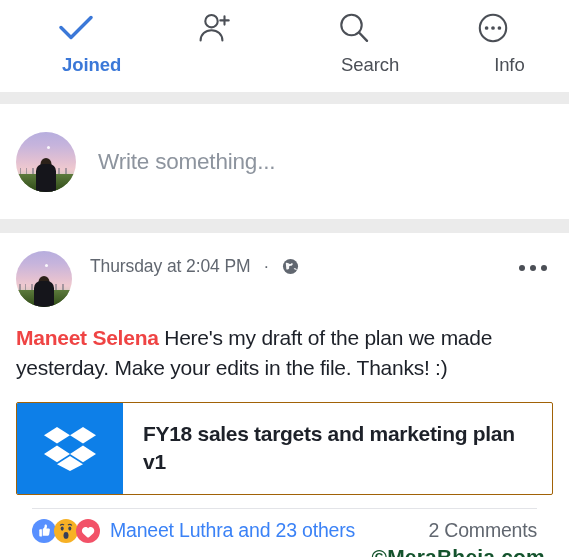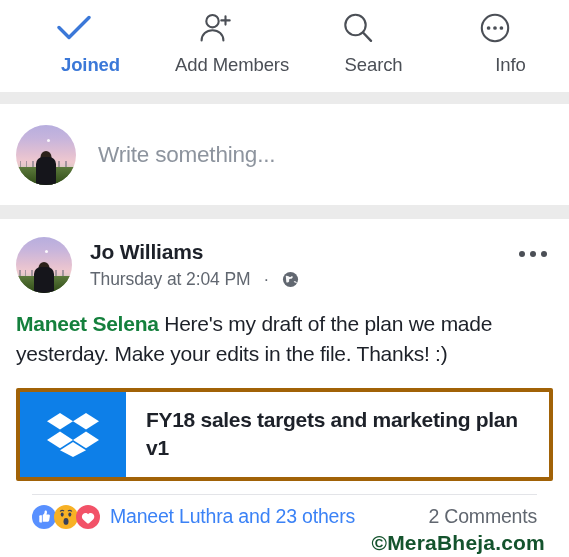--- a/index.html
+++ b/index.html
@@ -49,21 +49,21 @@
     background: #ebebeb;
     height: 12px;
     width: 100%;
   }
   .band.tall { height: 14px; }
 
   
   .composer {
     display: flex;
     align-items: center;
-    height: 101px;
+    height: 115px;
     padding: 0 16px;
     background: #fff;
     cursor: text;
   }
   .avatar {
     width: 60px; height: 60px;
     border-radius: 50%;
     flex: 0 0 60px;
     overflow: hidden;
     position: relative;
@@ -147,28 +147,28 @@
     background:#4b4f56; display:block;
   }
 
   .post-body {
     margin-top: 16px;
     font-size: 21px;
     line-height: 1.42;
     color: #1d2129;
     letter-spacing: -0.25px;
   }
-  .post-body .tag { font-weight: bold; color:#15803d; cursor:pointer; }
+  .post-body .tag { font-weight: bold; color:#ef4444; cursor:pointer; }
 
   
   .attach {
     margin-top: 19px;
     display: flex;
     align-items: stretch;
-    border: 4px solid #a16207;
+    border: 1px solid #a16207;
     border-radius: 2px;
     height: 93px;
     overflow: hidden;
     cursor: pointer;
     background:#fff;
   }
   .attach-thumb {
     flex: 0 0 106px;
     background: #0d7fe8;
     display:flex; align-items:center; justify-content:center;
@@ -239,21 +239,20 @@
     </div>
 
     <div class="action">
       <span class="ico">
         <svg width="36" height="30" viewBox="0 0 36 30" aria-hidden="true">
           <circle cx="14.5" cy="8.2" r="6.2" fill="none" stroke="#4b4f56" stroke-width="2.1"></circle>
           <path d="M3.6 27.5 c0-6.2 4.9-10.2 10.9-10.2 s10.9 4 10.9 10.2" fill="none" stroke="#4b4f56" stroke-width="2.1" stroke-linecap="round"></path>
           <path d="M27.5 3.2 v8.4 M23.3 7.4 h8.4" fill="none" stroke="#4b4f56" stroke-width="2.1" stroke-linecap="round"></path>
         </svg>
       </span>
-      <span class="lbl">Add Members</span>
     </div>
 
     <div class="action">
       <span class="ico">
         <svg width="32" height="32" viewBox="0 0 32 32" aria-hidden="true">
           <circle cx="13.5" cy="13" r="10.2" fill="none" stroke="#4b4f56" stroke-width="2.1"></circle>
           <path d="M21 20.5 L29 28.8" fill="none" stroke="#4b4f56" stroke-width="2.4" stroke-linecap="round"></path>
         </svg>
       </span>
       <span class="lbl">Search</span>
@@ -293,21 +292,20 @@
     <div class="post-head">
       <div class="avatar">
         <span class="sky-star"></span>
         <span class="skyline"></span>
         <span class="ground"></span>
         <span class="person-head"></span>
         <span class="person-body"></span>
       </div>
 
       <div class="post-meta">
-        <div class="author">Jo Williams</div>
         <div class="sub">
           <span>Thursday at 2:04 PM</span>
           <span class="dot">·</span>
           <span>
             <svg class="globe" width="17" height="17" viewBox="0 0 18 18" aria-hidden="true">
               <circle cx="9" cy="9" r="8" fill="#616770"></circle>
               <path d="M4 5.2 c2.2-.4 3 .9 4.1 1.1 1.2.2 1.6-1.1 2.8-.7 .8.3 .5 1.5-.2 2.1-.9.8-2.4.3-3 1.1-.5.7.2 1.6-.2 2.4-.5 1-2 1.3-2.9.7" fill="#ffffff" opacity="0.95"></path>
               <path d="M13.1 11.4 c.8-.3 1.5.2 1.9.8" fill="none" stroke="#ffffff" stroke-width="1.1" stroke-linecap="round"></path>
             </svg>
           </span>

